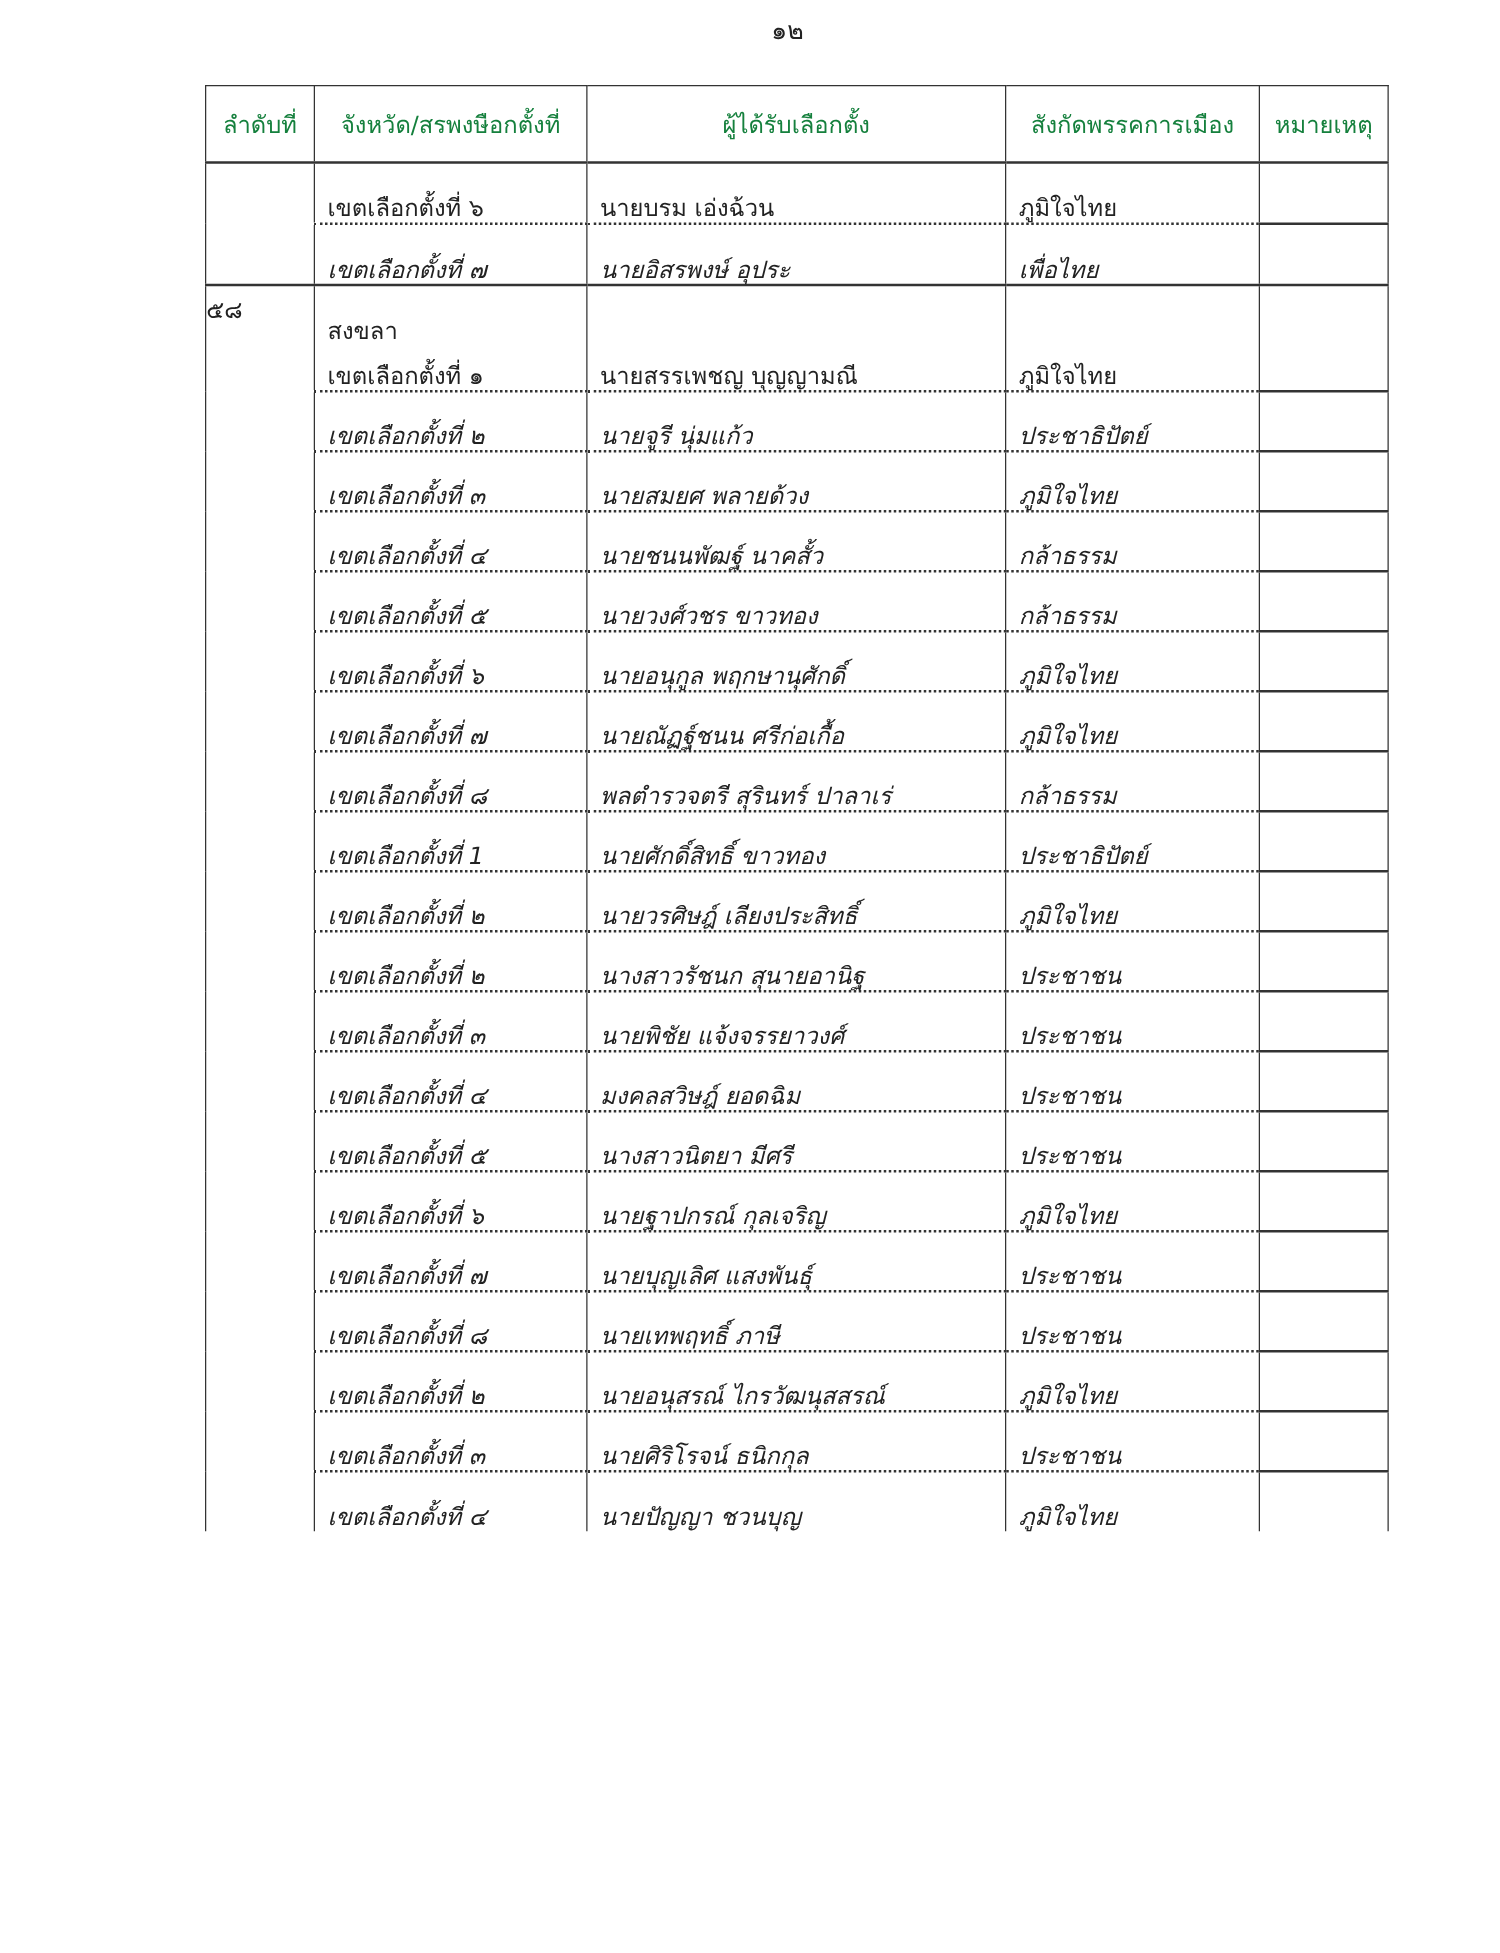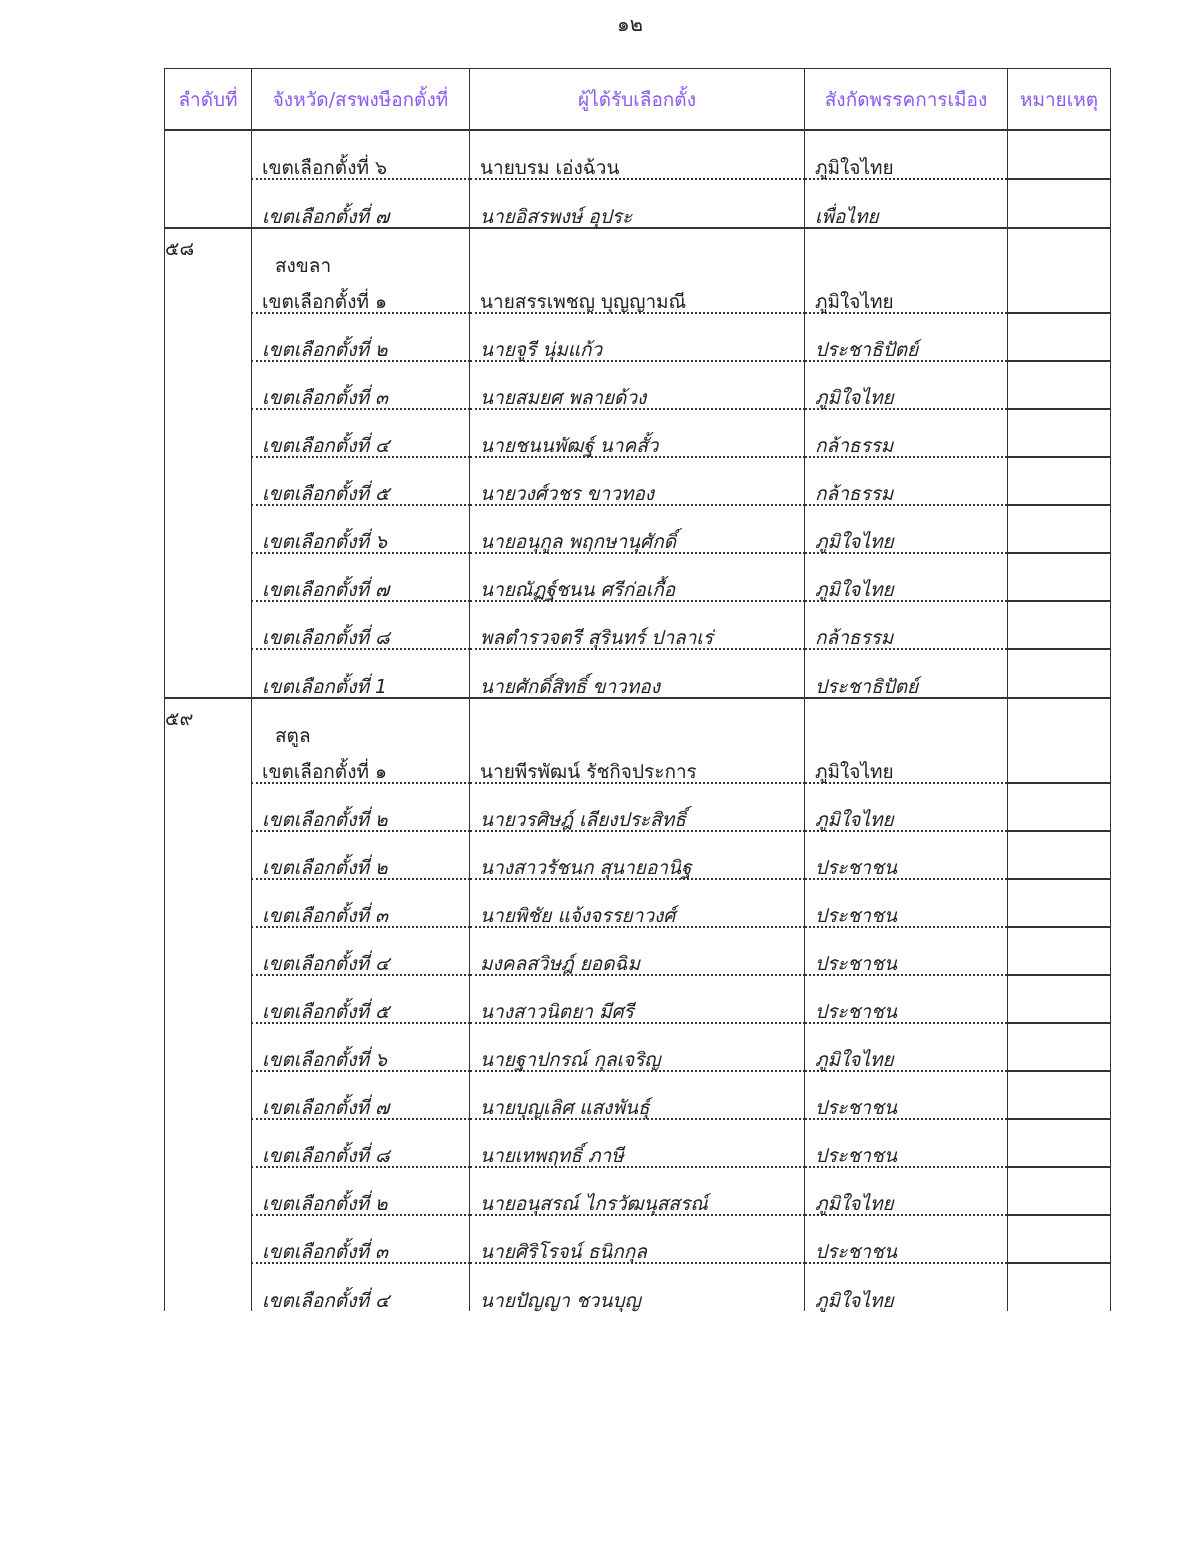--- a/index.html
+++ b/index.html
@@ -8,29 +8,29 @@
   .page-num { position:absolute; top:8px; left:0; width:1260px; text-align:center;
               font-size:20px; color:#222; }
   table.results { position:absolute; left:164px; top:68px; border-collapse:collapse;
                   table-layout:fixed; width:946px; }
   table.results col.c1 { width:87px; }
   table.results col.c2 { width:218px; }
   table.results col.c3 { width:335px; }
   table.results col.c4 { width:203px; }
   table.results col.c5 { width:103px; }
   th { height:60px; font-weight:normal; font-size:19px; text-align:center;
-       border:1.5px solid #333; color:#8b5cf6; padding:0; }
+       border:1.5px solid #333; color:#15803d; padding:0; }
   td { border-left:1.5px solid #333; border-right:1.5px solid #333;
        font-size:19px; padding:0 0 0 10px; vertical-align:bottom; height:41px;
        line-height:22px; white-space:nowrap; color:#222; }
   td.num { padding:0; vertical-align:top; padding-top:8px; }
   tr.group-start td { border-top:2px solid #333; }
   tr.sub td.d { border-top:2px dotted #333;font-style:italic; }
   tr.sub td.rem { border-top:2px solid #333; }
-  td .prov { display:block; padding-top:4px; height:36px; line-height:22px;margin-left:13px; }
+  td .prov { display:block; padding-top:4px; height:36px; line-height:22px; }
   tr.first-sub td { height:76px; }
   td.rem { padding:0; }
   tr.cont td { height:40px; }
 </style>
 </head>
 <body>
 
 <div class="page-num">๑๒</div>
 
 <table class="results">
@@ -122,27 +122,20 @@
         <td class="d">กล้าธรรม</td>
         <td class="rem"></td>
       </tr>
       <tr class="sub cont">
         <td class="num"></td>
         <td class="d">เขตเลือกตั้งที่ 1</td>
         <td class="d">นายศักดิ์สิทธิ์  ขาวทอง</td>
         <td class="d">ประชาธิปัตย์</td>
         <td class="rem"></td>
       </tr>
-      <tr class="group-start first-sub">
-        <td class="num">๕๙</td>
-        <td class="d"><span class="prov">สตูล</span><span>เขตเลือกตั้งที่ ๑</span></td>
-        <td class="d">นายพีรพัฒน์  รัชกิจประการ</td>
-        <td class="d">ภูมิใจไทย</td>
-        <td class="rem"></td>
-      </tr>
       <tr class="sub cont">
         <td class="num"></td>
         <td class="d">เขตเลือกตั้งที่ ๒</td>
         <td class="d">นายวรศิษฎ์  เลียงประสิทธิ์</td>
         <td class="d">ภูมิใจไทย</td>
         <td class="rem"></td>
       </tr>
       <tr class="sub cont">
         <td class="num"></td>
         <td class="d">เขตเลือกตั้งที่ ๒</td>

